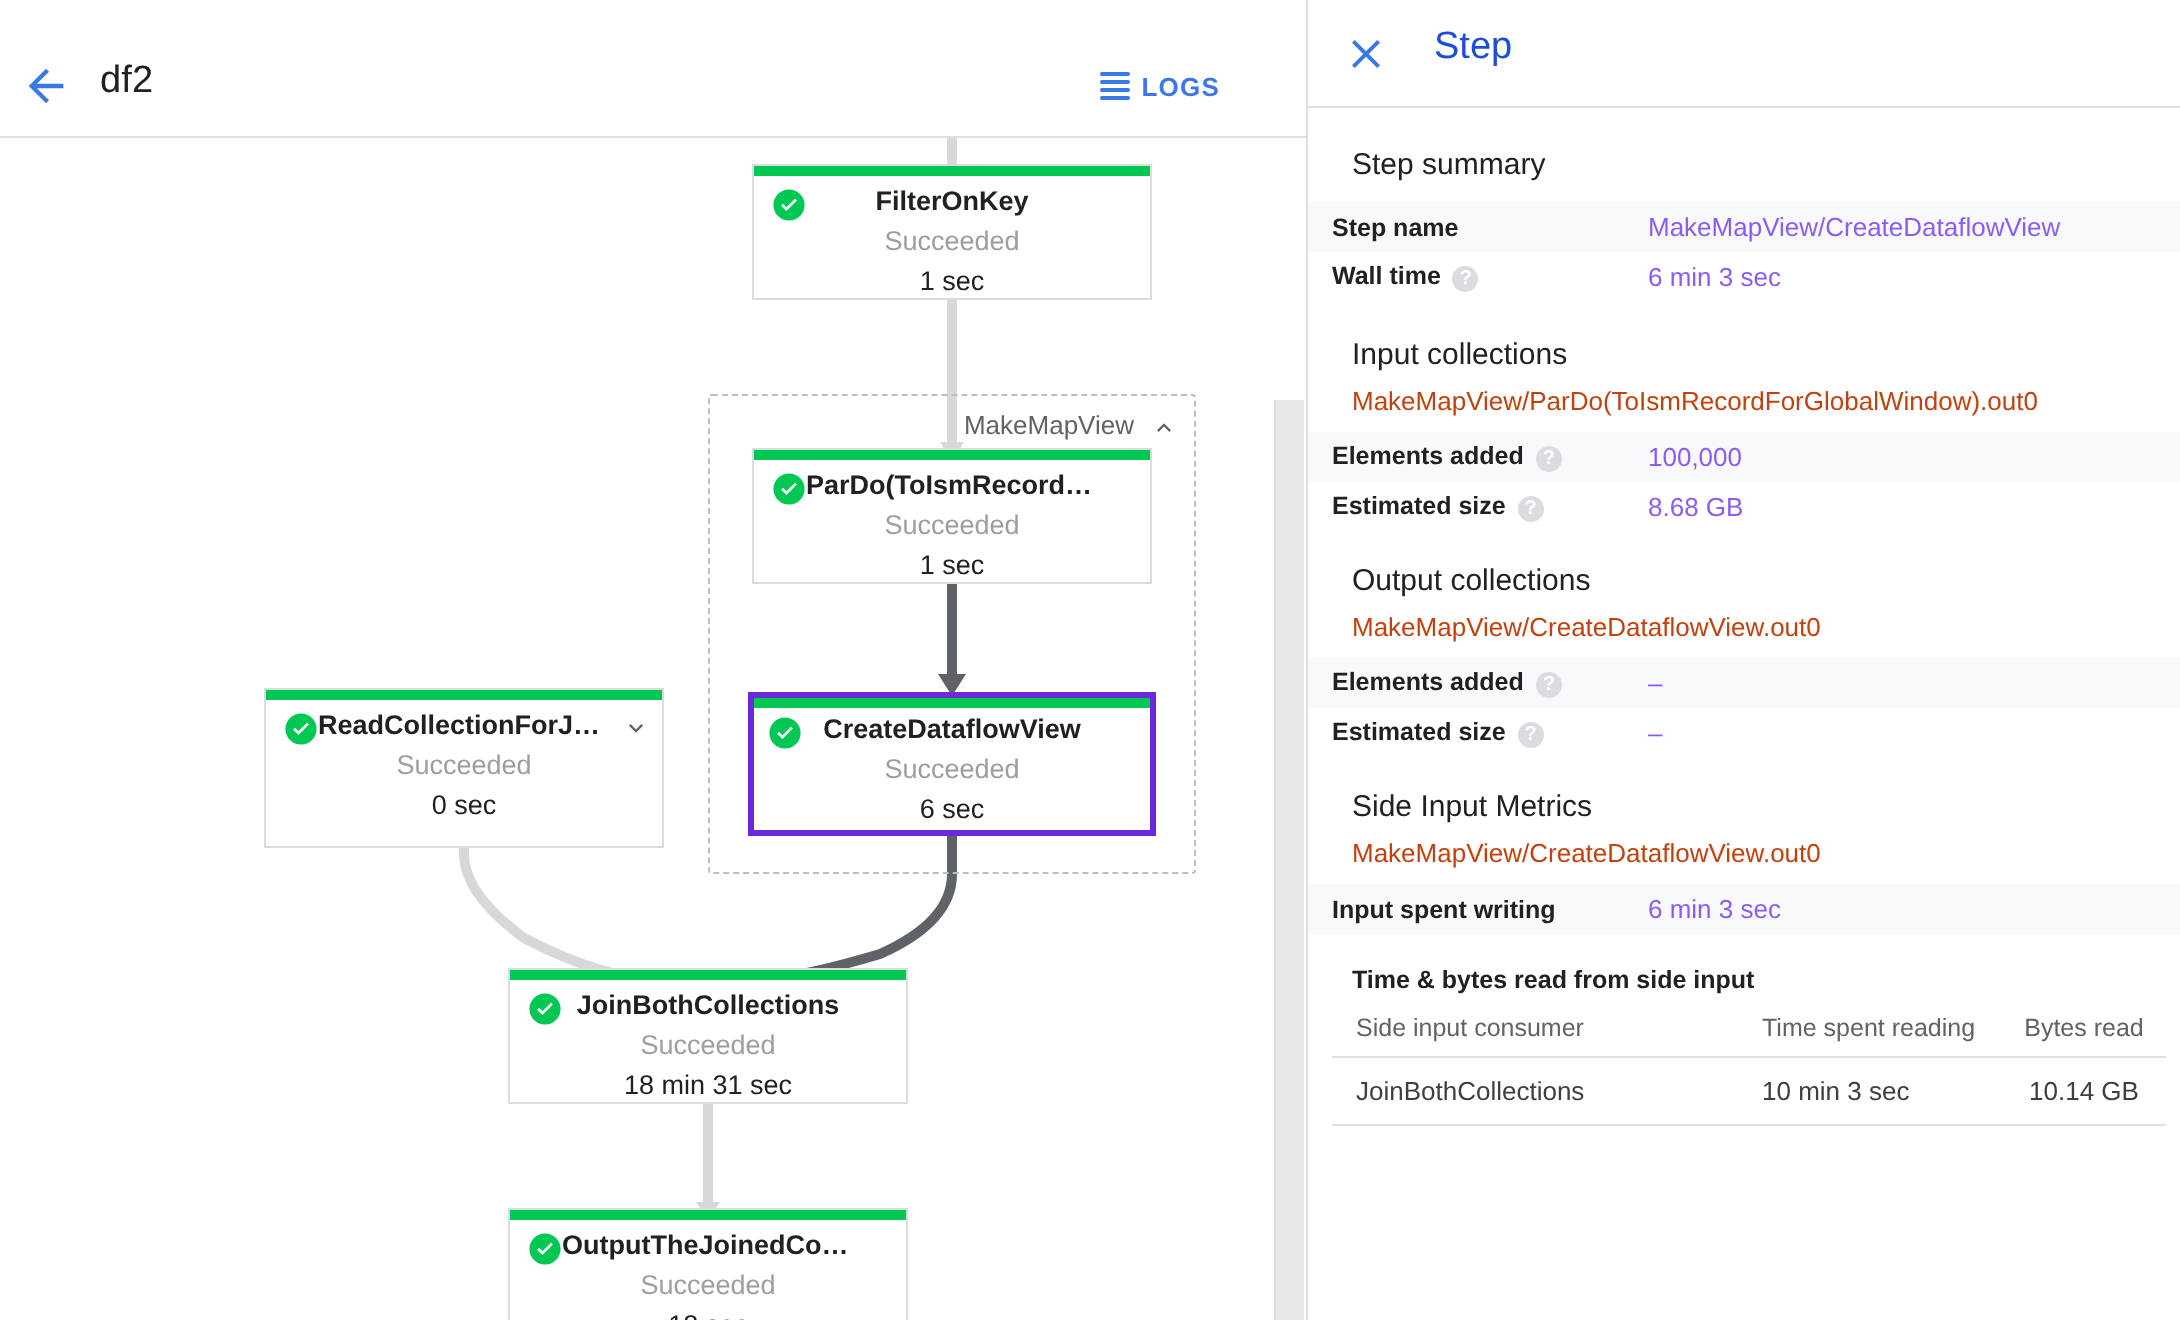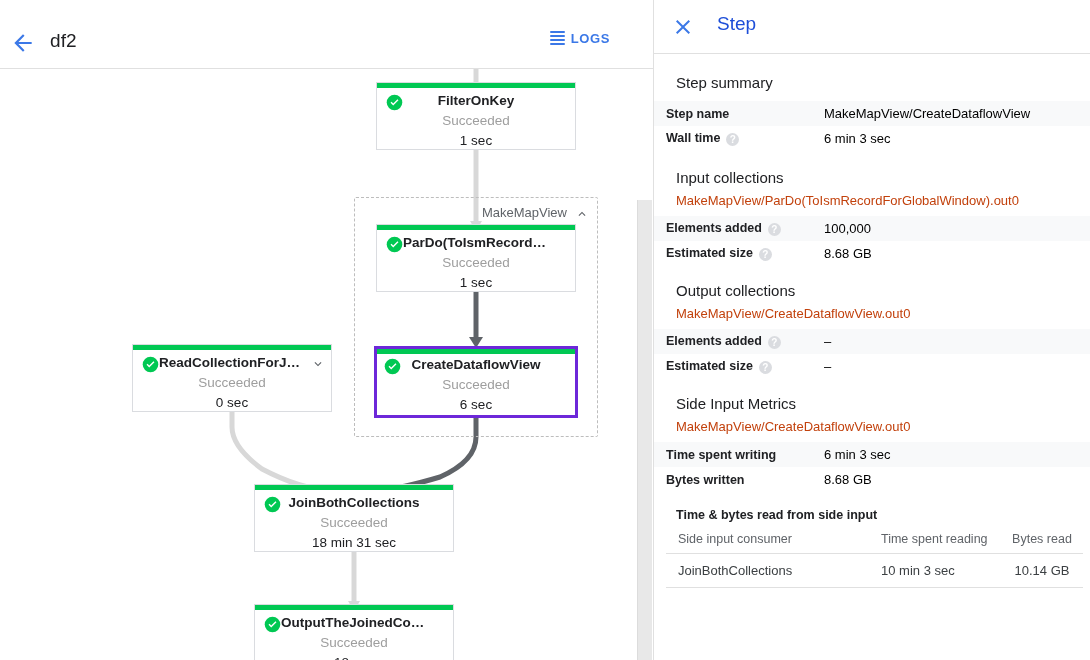--- a/index.html
+++ b/index.html
@@ -23,21 +23,21 @@
   #back-arrow {
     position: absolute; left: 10px; top: 13px; width: 26px; height: 26px;
     cursor: pointer;
   }
   #job-title {
     position: absolute; left: 50px; top: 13px;
     font-size: 19px; color: #202124; letter-spacing: .1px;
   }
   #logs-btn {
     position: absolute; right: 43px; top: 14px; height: 24px;
-    display: flex; gap: 6px; cursor: pointer;
+    display: flex; align-items: center; gap: 6px; cursor: pointer;
   }
   #logs-icon { display: flex; flex-direction: column; gap: 2px; width: 15px; }
   #logs-icon i { display: block; height: 2px; background: #3b78e7; border-radius: 1px; }
   #logs-label { font-size: 13px; font-weight: 600; color: #3b78e7; letter-spacing: .6px; }
 
   #graph-canvas {
     position: absolute; left: 0; top: 52px; width: 653px; height: 608px;
     overflow: hidden;
   }
   #graph-svg { position: absolute; left: 0; top: 0; }
@@ -121,21 +121,21 @@
   .sub-name {
     font-size: 13px; color: #c2410c;
   }
   .kv-table { width: 100%; border-collapse: collapse; }
   .kv-table tr.alt { background: #f8f9fa; }
   .kv-table td { padding: 5px 0; vertical-align: middle; }
   .kv-key {
     font-size: 12.5px; font-weight: bold; color: #202124; padding-left: 12px !important;
     white-space: nowrap;
   }
-  .kv-val { font-size: 13px; color: #000000; }
+  .kv-val { font-size: 13px; color: #8b5cf6; }
   .help-ic {
     display: inline-block; width: 13px; height: 13px; border-radius: 50%;
     background: #dadce0; color: #fff; font-size: 10px; line-height: 13px;
     text-align: center; margin-left: 6px; vertical-align: middle; cursor: pointer;
     font-weight: bold;
   }
   .strong-head { font-size: 12.5px; font-weight: bold; color: #202124; }
 
   .si-table { width: 100%; border-collapse: collapse; }
   .si-table th {
@@ -238,21 +238,21 @@
           <svg width="17" height="17" viewBox="0 0 24 24">
               <circle cx="12" cy="12" r="11" fill="#00c853"></circle>
               <path d="M10.2 16.3 6.4 12.5l1.4-1.4 2.4 2.4 6-6 1.4 1.4z" fill="#fff"></path>
             </svg>
         </div>
         <div class="node-title">CreateDataflowView</div>
         <div class="node-status">Succeeded</div>
         <div class="node-time">6 sec</div>
       </div>
 
-      <div class="node" style="left:132px; top:275px; width:200px; height:68px;">
+      <div class="node" style="left:132px; top:275px; width:200px; height:80px;">
         <div class="topbar-green"></div>
         <div class="check">
           <svg width="17" height="17" viewBox="0 0 24 24">
               <circle cx="12" cy="12" r="11" fill="#00c853"></circle>
               <path d="M10.2 16.3 6.4 12.5l1.4-1.4 2.4 2.4 6-6 1.4 1.4z" fill="#fff"></path>
             </svg>
         </div>
         <div class="node-title">ReadCollectionForJoin</div>
         <div class="node-status">Succeeded</div>
         <div class="node-time">0 sec</div>
@@ -356,26 +356,22 @@
       </tbody>
         </table>
 
       <div style="padding:16px 8px 0 22px;">
         <div class="sec-head">Side Input Metrics</div>
         <div class="sub-name" style="margin-top:7px;">MakeMapView/CreateDataflowView.out0</div>
       </div>
       <table class="kv-table" style="margin-top:8px;">
         <tbody>
             <tr class="alt">
-          <td class="kv-key" style="width:170px;"><span>Time spent writing</span></td>
+          <td class="kv-key" style="width:170px;"><span>Input spent writing</span></td>
           <td class="kv-val">6 min 3 sec</td>
-        </tr>
-        <tr>
-          <td class="kv-key"><span>Bytes written</span></td>
-          <td class="kv-val">8.68 GB</td>
         </tr>
       </tbody>
         </table>
 
       <div style="padding:16px 8px 0 22px;">
         <div class="strong-head">Time &amp; bytes read from side input</div>
       </div>
       <div style="padding:0 8px 0 12px;">
         <table class="si-table" style="margin-top:6px;">
           <tbody>

